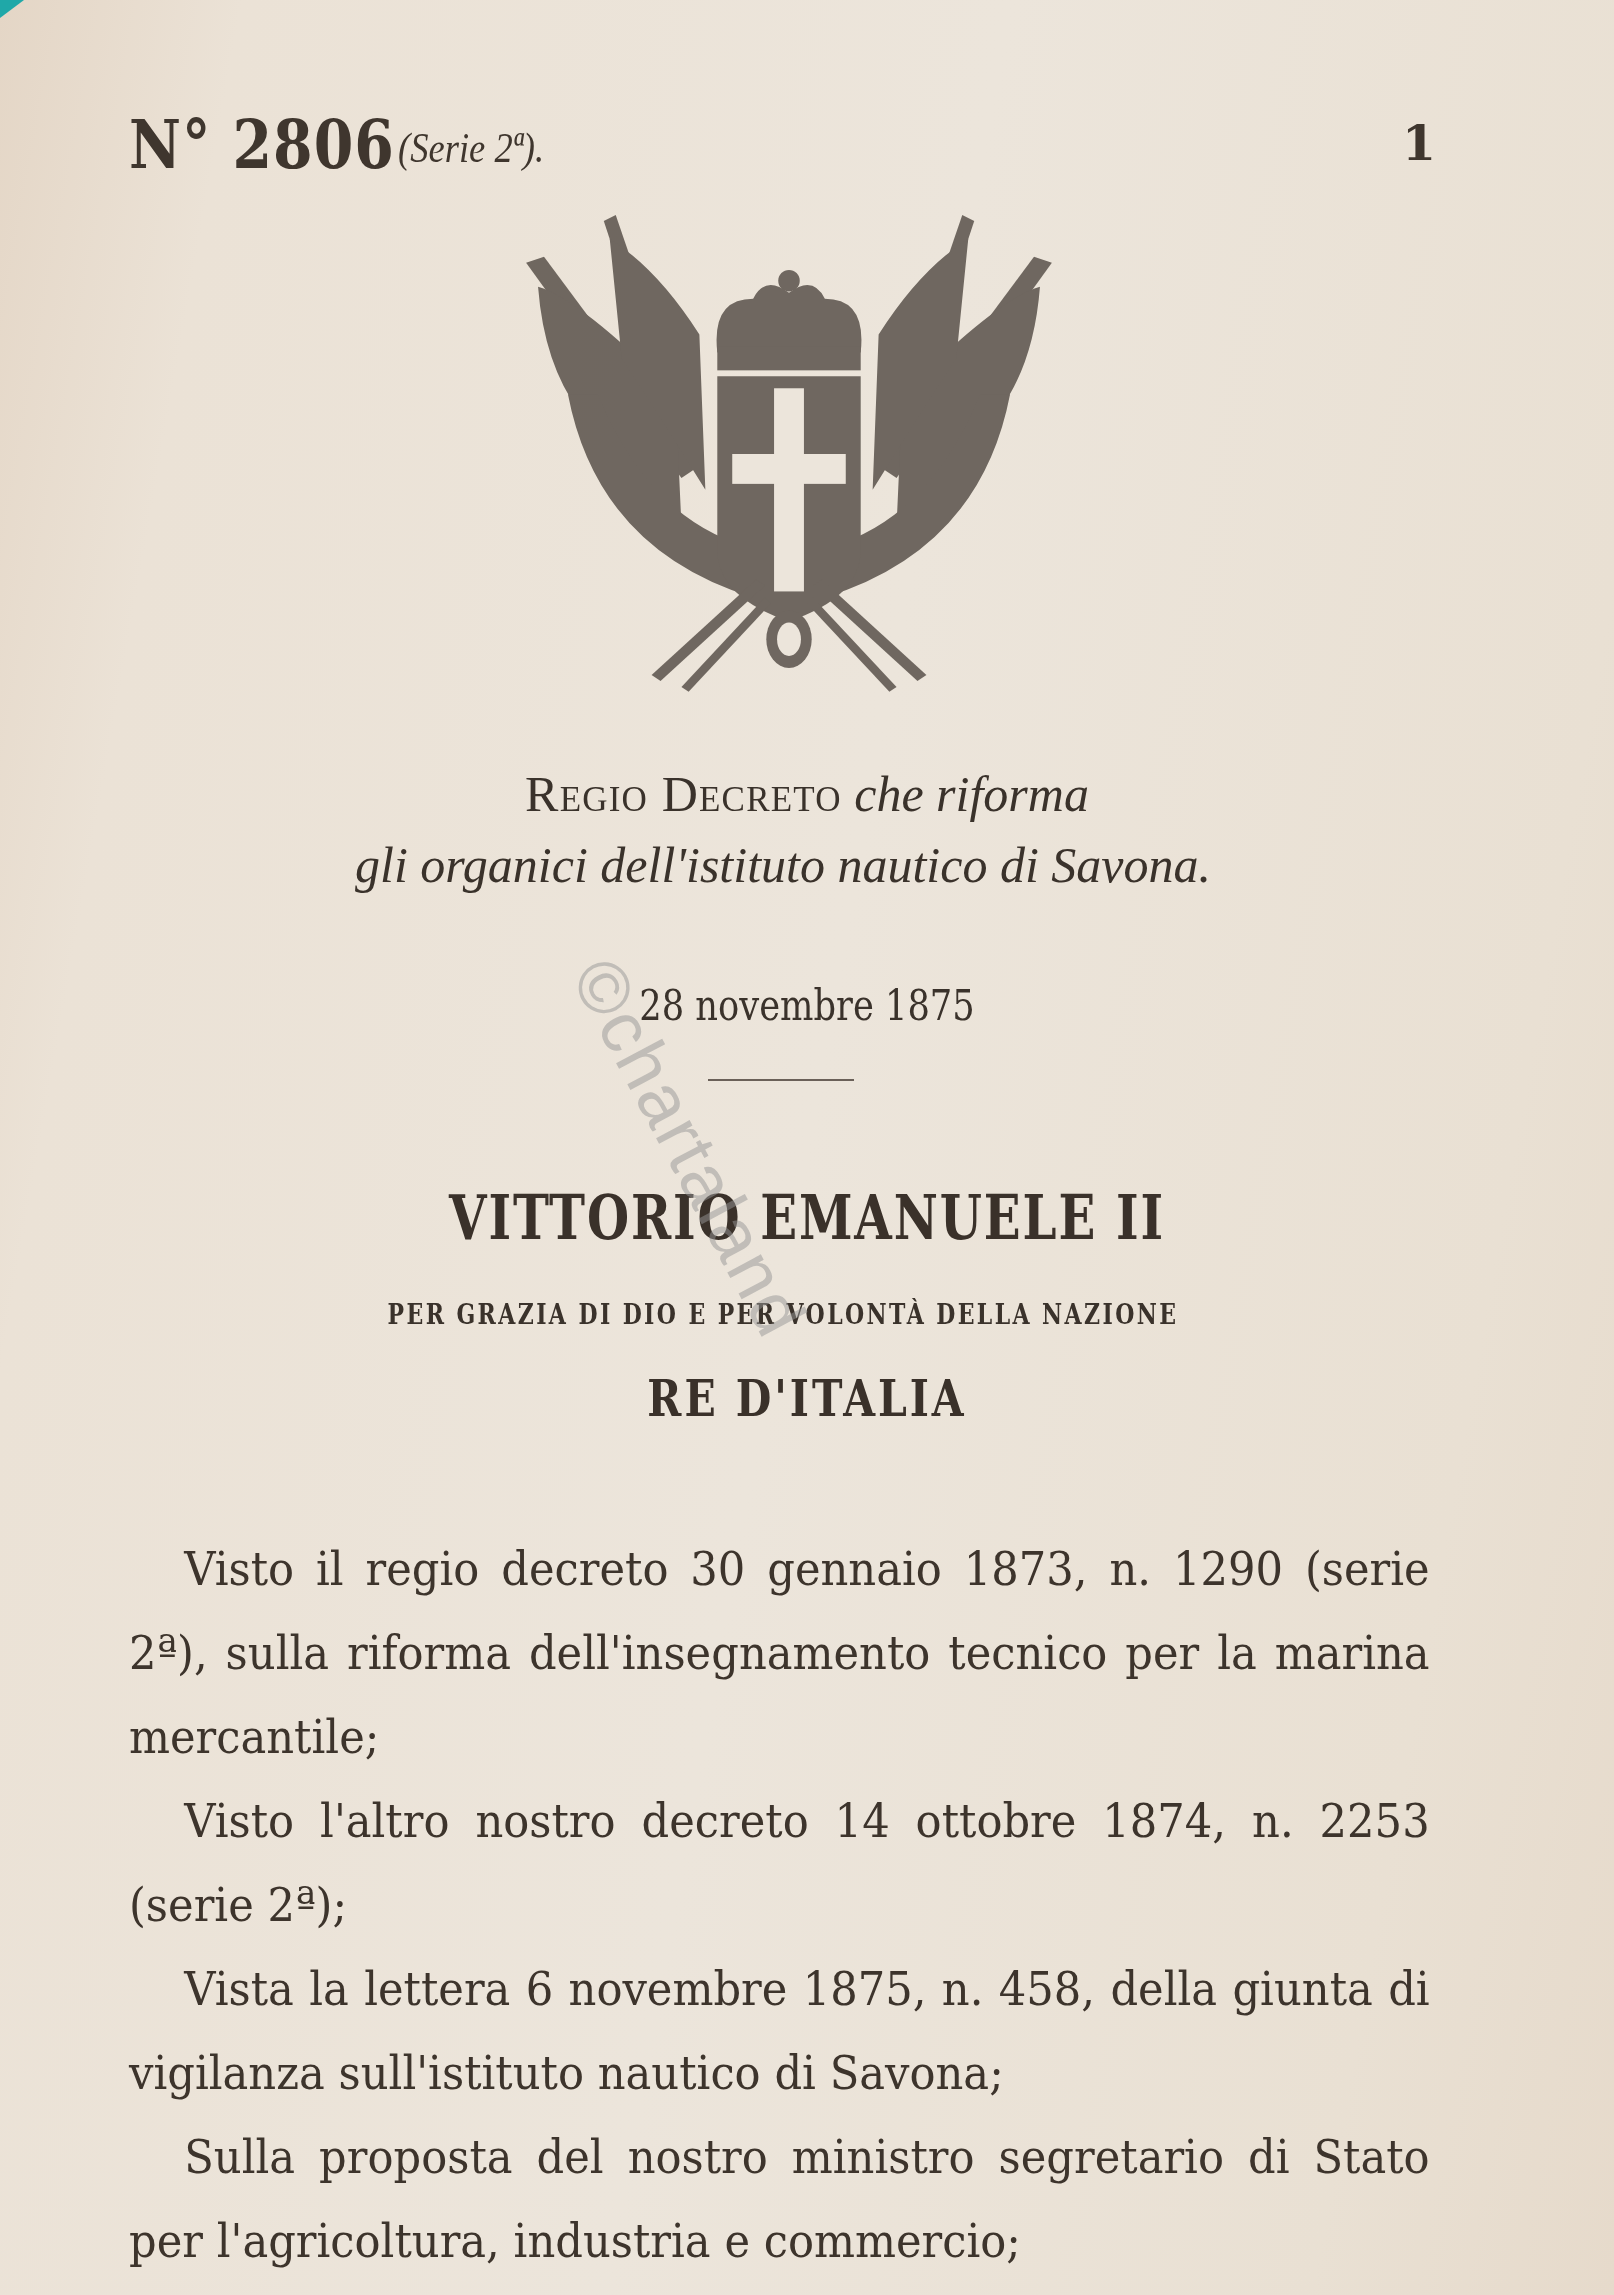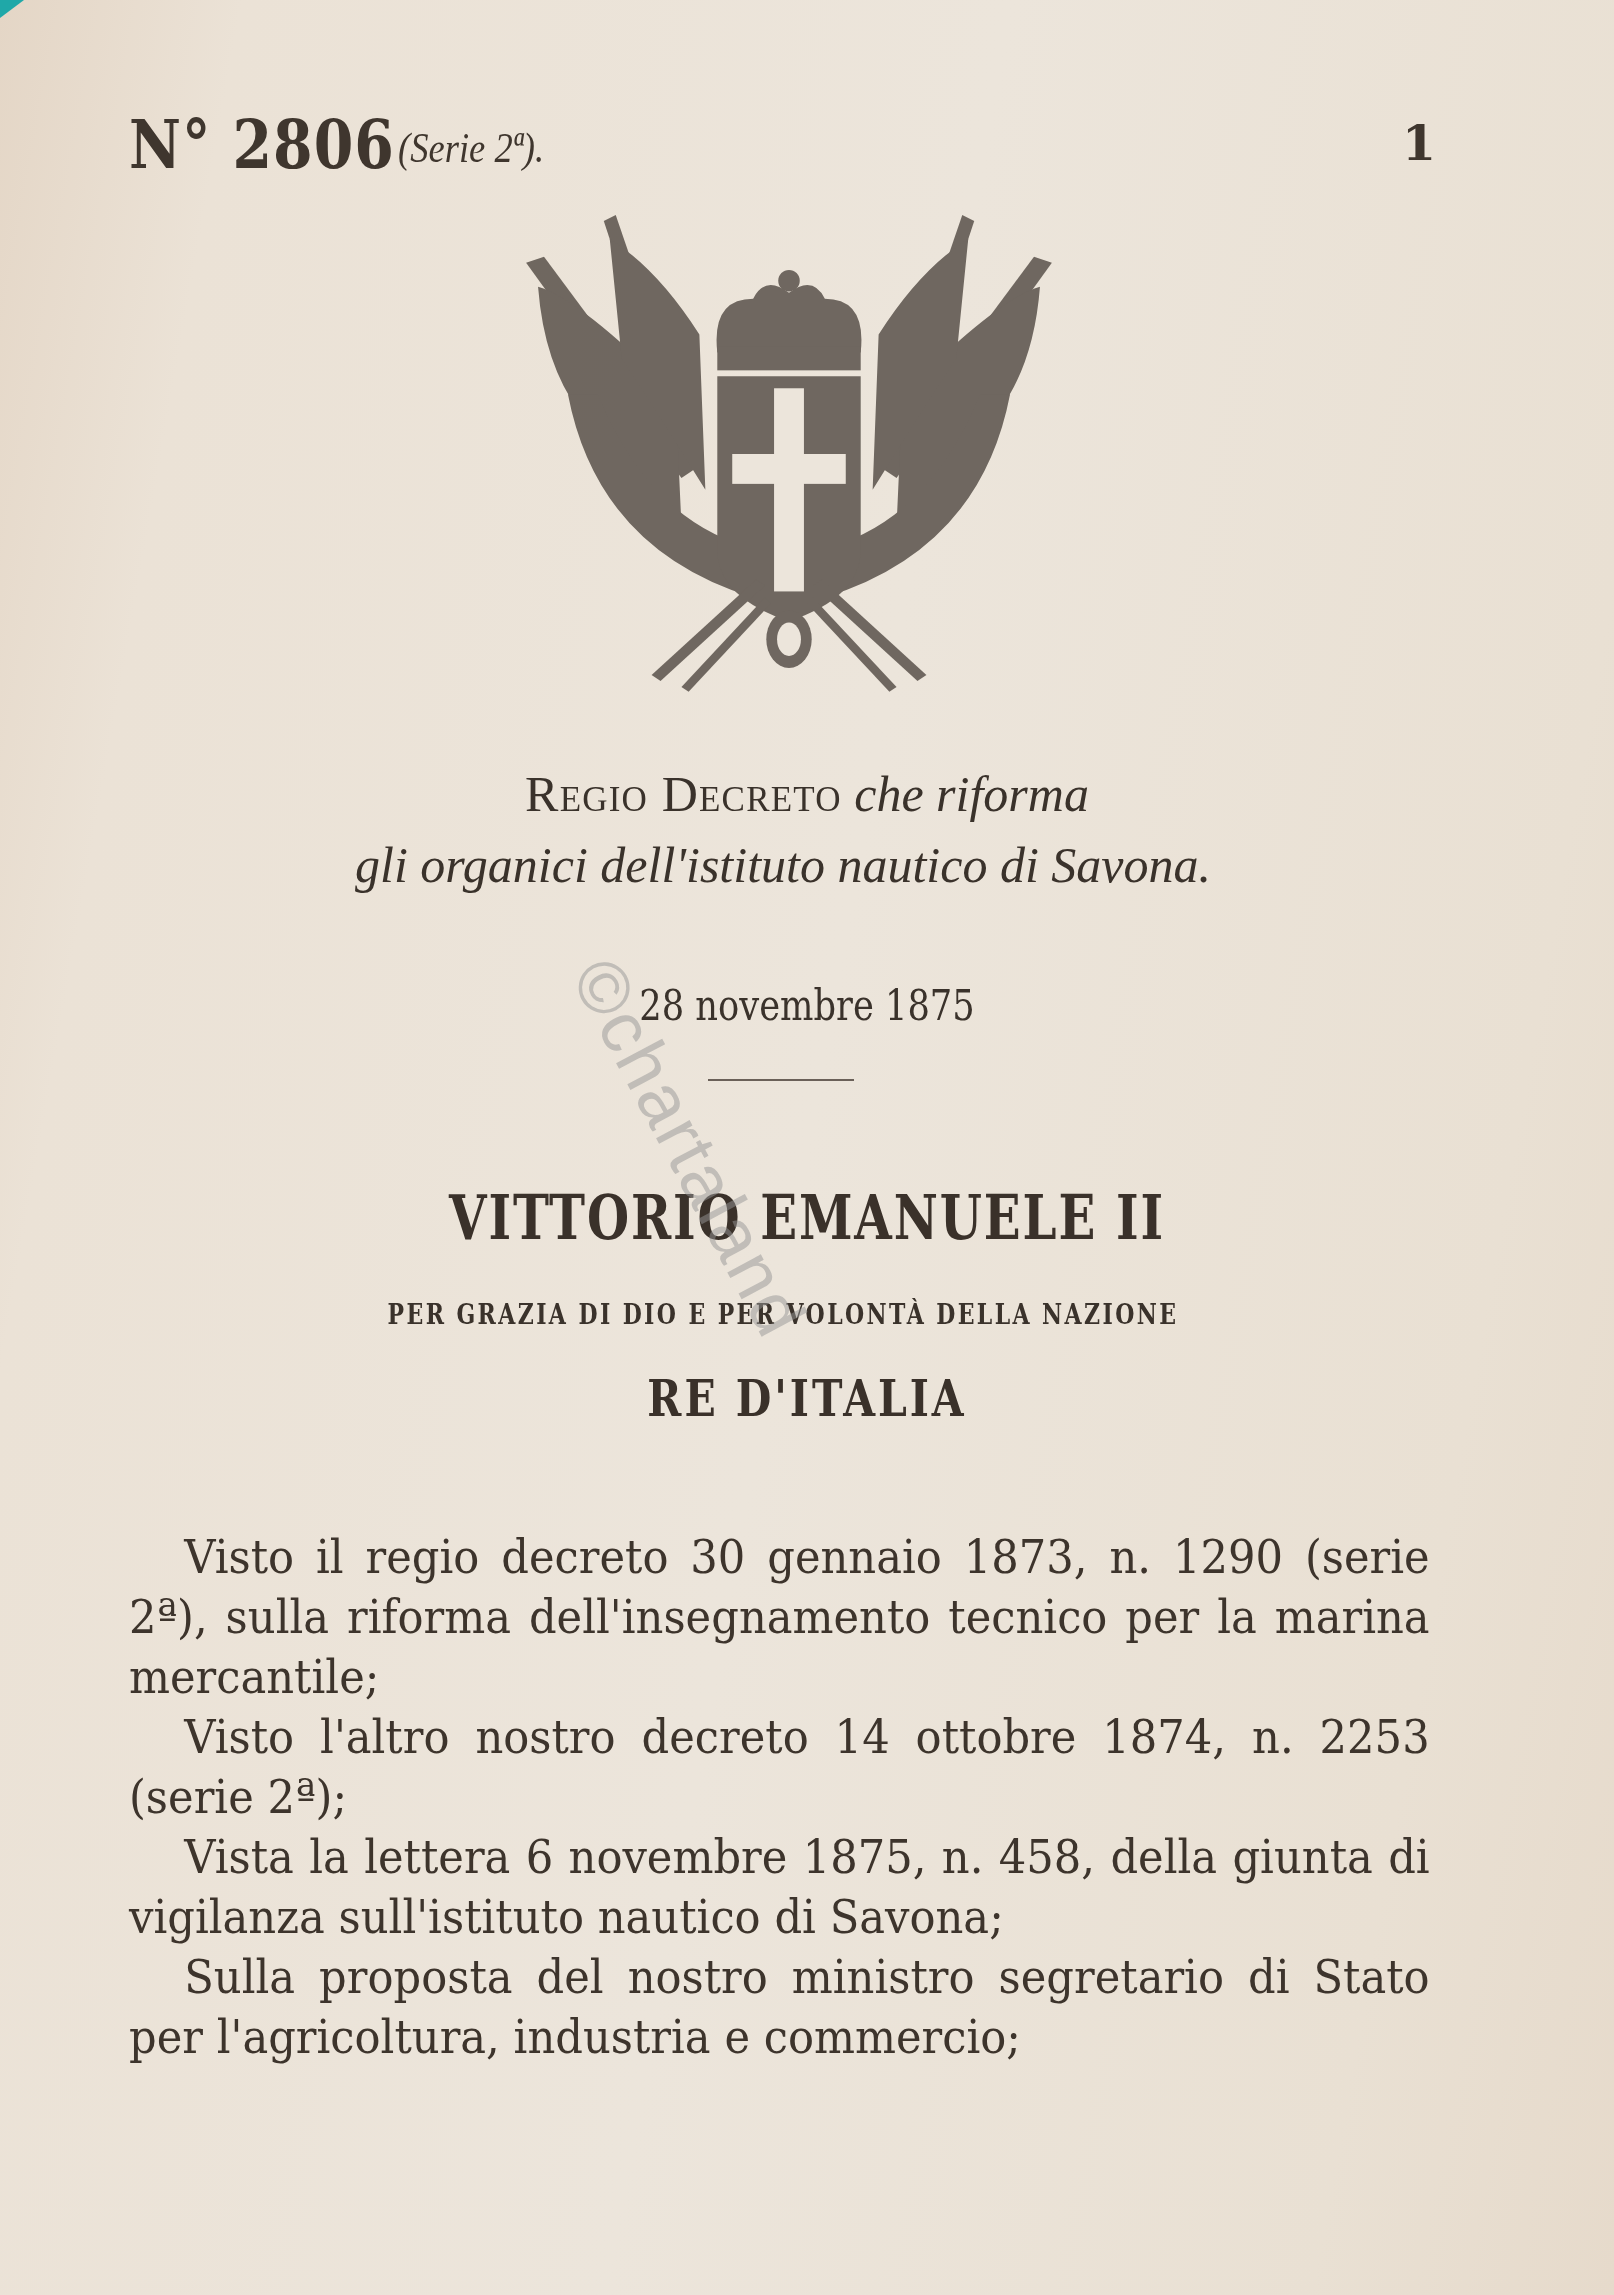--- a/index.html
+++ b/index.html
@@ -31,21 +31,21 @@
   .title1 .sc { font-variant: small-caps; letter-spacing:1.2px;text-align:center; }
   .title1 .it { font-style:italic; }
   .title2 { top:836px; font-size:50px; font-style:italic; font-family:"Liberation Serif", serif; left:-24px;}
   .date { top:980px; font-size:43px; font-family:"DejaVu Serif", serif; transform:scaleX(0.82); }
   .rule { left:708px; top:1079px; width:146px; height:1.8px; background:#6a6058; }
   .king { top:1181px; font-size:62px; font-weight:bold; font-family:"DejaVu Serif", serif; letter-spacing:2.4px; transform:scaleX(0.78); color:#3a312a; }
   .grace { top:1298px; font-size:27.5px; font-weight:bold; letter-spacing:3px; transform:scaleX(0.8); left:-24px; }
   .re { top:1369px; font-size:50px; font-weight:900; letter-spacing:3.6px; transform:scaleX(0.82); color:#3a312a; }
   .body-text {
     left:129px; top:1527px; width:1303px;
-    font-size:47px; line-height:60px; font-family:"DejaVu Serif", serif; color:#3d342c;
+    font-size:47px; line-height:84px; font-family:"DejaVu Serif", serif; color:#3d342c;
   }
   .body-text p { margin:0; text-align:justify; text-align-last:left; transform:scaleX(0.92); transform-origin:left; width:108.5%; }
   .body-text p.indent { text-indent:60px; }
   .watermark {
     left:628px; top:945px; font-family:"Liberation Sans", sans-serif; font-size:72px;
     color:rgba(150,150,150,0.5); transform:rotate(62deg); transform-origin:left top;
     white-space:nowrap; letter-spacing:2.4px;
   }
 </style>
 </head>

